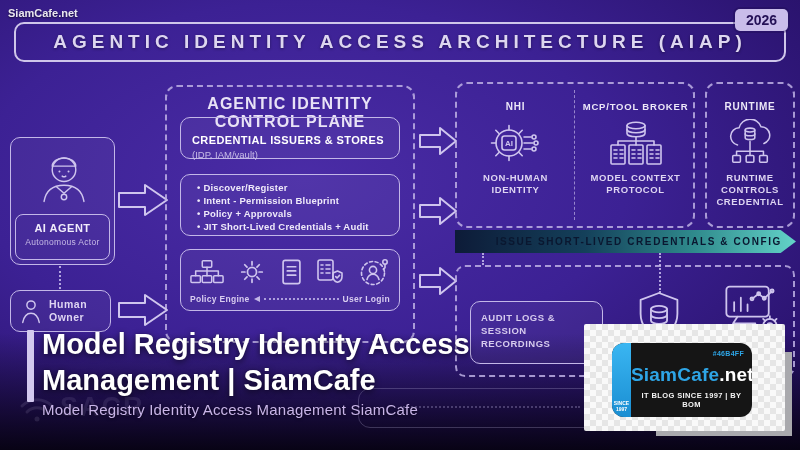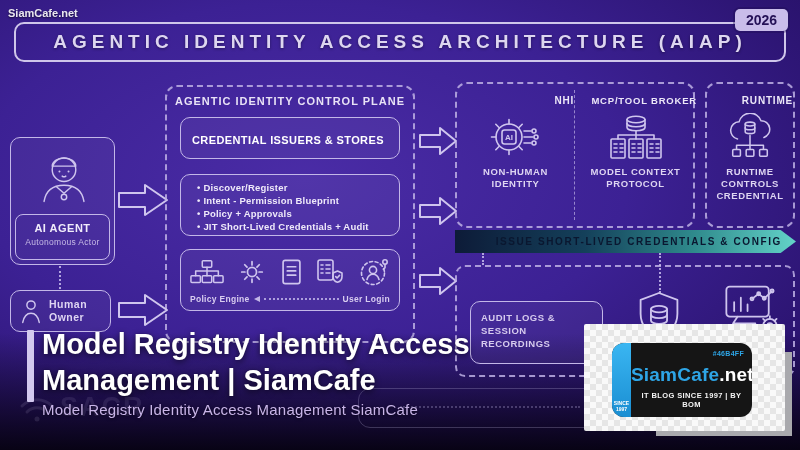--- a/index.html
+++ b/index.html
@@ -45,21 +45,21 @@
 
   .block-arrow path { stroke:#cfc5ee; fill:none; stroke-width:2; stroke-linejoin:round; }
   .arr-l1 { left:117px; top:180px; }
   .arr-l2 { left:117px; top:290px; z-index:3; }
   .arr-r1 { left:418px; top:124px; }
   .arr-r2 { left:418px; top:194px; }
   .arr-r3 { left:418px; top:264px; }
 
   
   .cp-box { left:165px; top:85px; width:250px; height:258px; }
-  .cp-title { position:absolute; top:8px; width:100%; text-align:center; font-size:11px;
+  .cp-title { position:absolute; top:8px; width:100%; text-align:center; font-size:16px;
               font-weight:bold; letter-spacing:1px; color:#e8e2f6; }
   .cred-box { position:absolute; left:13px; top:30px; width:220px; height:42px; padding:16px 11px; }
   .cred-title { font-size:11px; font-weight:bold; color:#fff; letter-spacing:.4px; }
   .cred-sub { font-size:9.5px; color:#c6bae6; margin-top:3px; }
   .proc-box { position:absolute; left:13px; top:87px; width:220px; height:62px; padding:6px 6px 0 16px; }
   .proc-box ul { list-style:none; }
   .proc-box li { font-size:9.5px; font-weight:bold; color:#efeafa; line-height:13px; letter-spacing:.2px; }
   .proc-box li::before { content:"•  "; }
   .icons-box { position:absolute; left:13px; top:162px; width:220px; height:62px; padding:6px 9px 0; }
   .icons-row { display:flex; align-items:center; justify-content:space-between; height:32px; }
@@ -68,21 +68,21 @@
   .tri-left { width:0; height:0; border-top:3.5px solid transparent; border-bottom:3.5px solid transparent;
               border-right:6px solid rgba(207,197,238,.9); }
   .engine-row .dot-h { flex:1; }
 
   
   .nhimcp-box { left:455px; top:82px; width:240px; height:146px; }
   .col-div { position:absolute; left:117px; top:6px; bottom:6px; width:0;
              border-left:1.5px dashed rgba(190,177,228,.7); }
   .col { position:absolute; top:0; height:100%; text-align:center; }
   .col-nhi { left:0; width:117px; } .col-mcp { left:117px; width:123px; }
-  .col-head { margin-top:11px; font-size:10px; font-weight:bold; letter-spacing:.8px; color:#ece7f8;text-align:right; }
+  .col-head { margin-top:17px; font-size:10px; font-weight:bold; letter-spacing:.8px; color:#ece7f8; }
   .col-ic { margin:7px auto 0; }
   .col-label { margin:5px auto 0; font-size:9.5px; font-weight:bold; letter-spacing:.6px;
                color:#ded5f2; line-height:12px; width:100px; }
   .runtime-box { left:705px; top:82px; width:90px; height:146px; text-align:center; }
 
   .banner { left:455px; top:230px; width:341px; height:23px; z-index:7;
     background:linear-gradient(90deg, #0d1b38 0%, #14405a 38%, #2f8a8c 70%, #63d3c8 100%);
     clip-path:polygon(0 0, 95.5% 0, 100% 50%, 95.5% 100%, 0 100%);
     display:flex; align-items:center; justify-content:flex-end; }
   .banner-text { font-size:10px; font-weight:bold; letter-spacing:1.6px; color:#0a1730; padding-right:14px; }
@@ -172,20 +172,21 @@
   </svg>
 <svg class="abs block-arrow arr-l2" width="52" height="40" viewBox="0 0 52 40">
     <path d="M2 13h26V5l22 15-22 15v-8H2z"></path>
   </svg>
 
 <div class="abs dash-box cp-box">
   <div class="cp-title">AGENTIC IDENTITY CONTROL PLANE</div>
 
   <div class="solid-box cred-box">
     <div class="cred-title">CREDENTIAL ISSUERS &amp; STORES</div>
+    <div class="cred-sub">(IDP, IAM/vault)</div>
   </div>
 
   <div class="solid-box proc-box">
     <ul>
       <li>Discover/Register</li>
       <li>Intent - Permission Blueprint</li>
       <li>Policy + Approvals</li>
       <li>JIT Short-Lived Credentials + Audit</li>
     </ul>
   </div>

